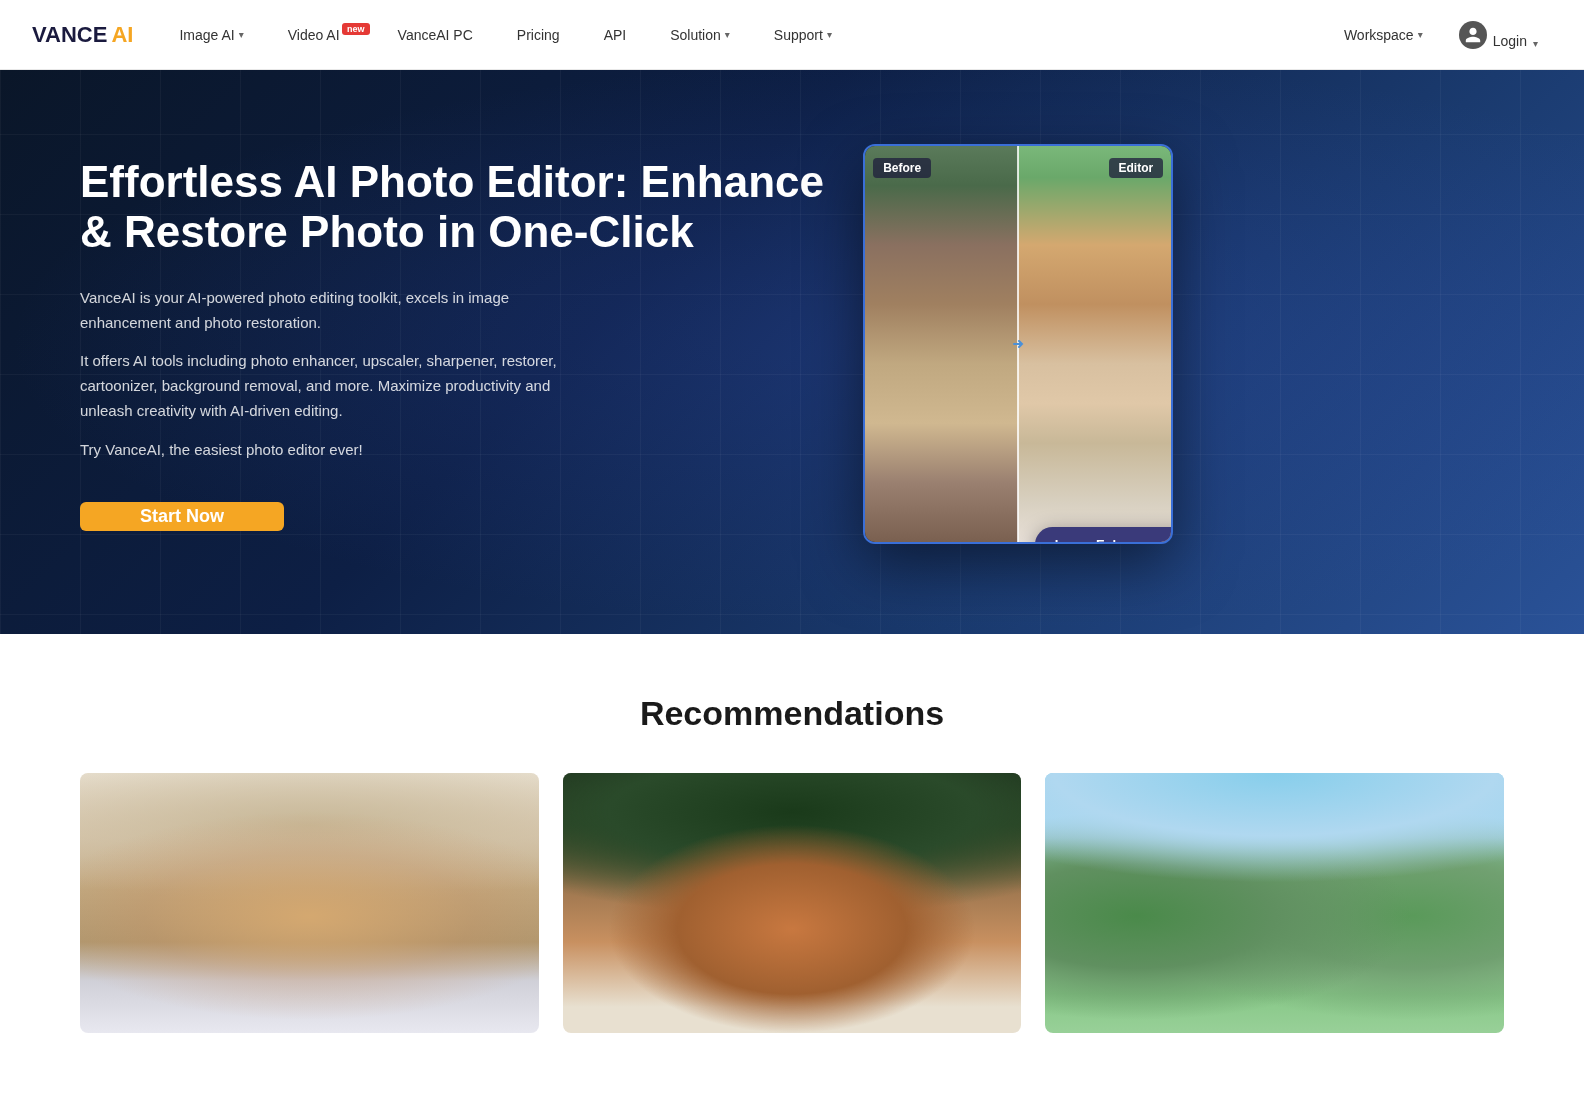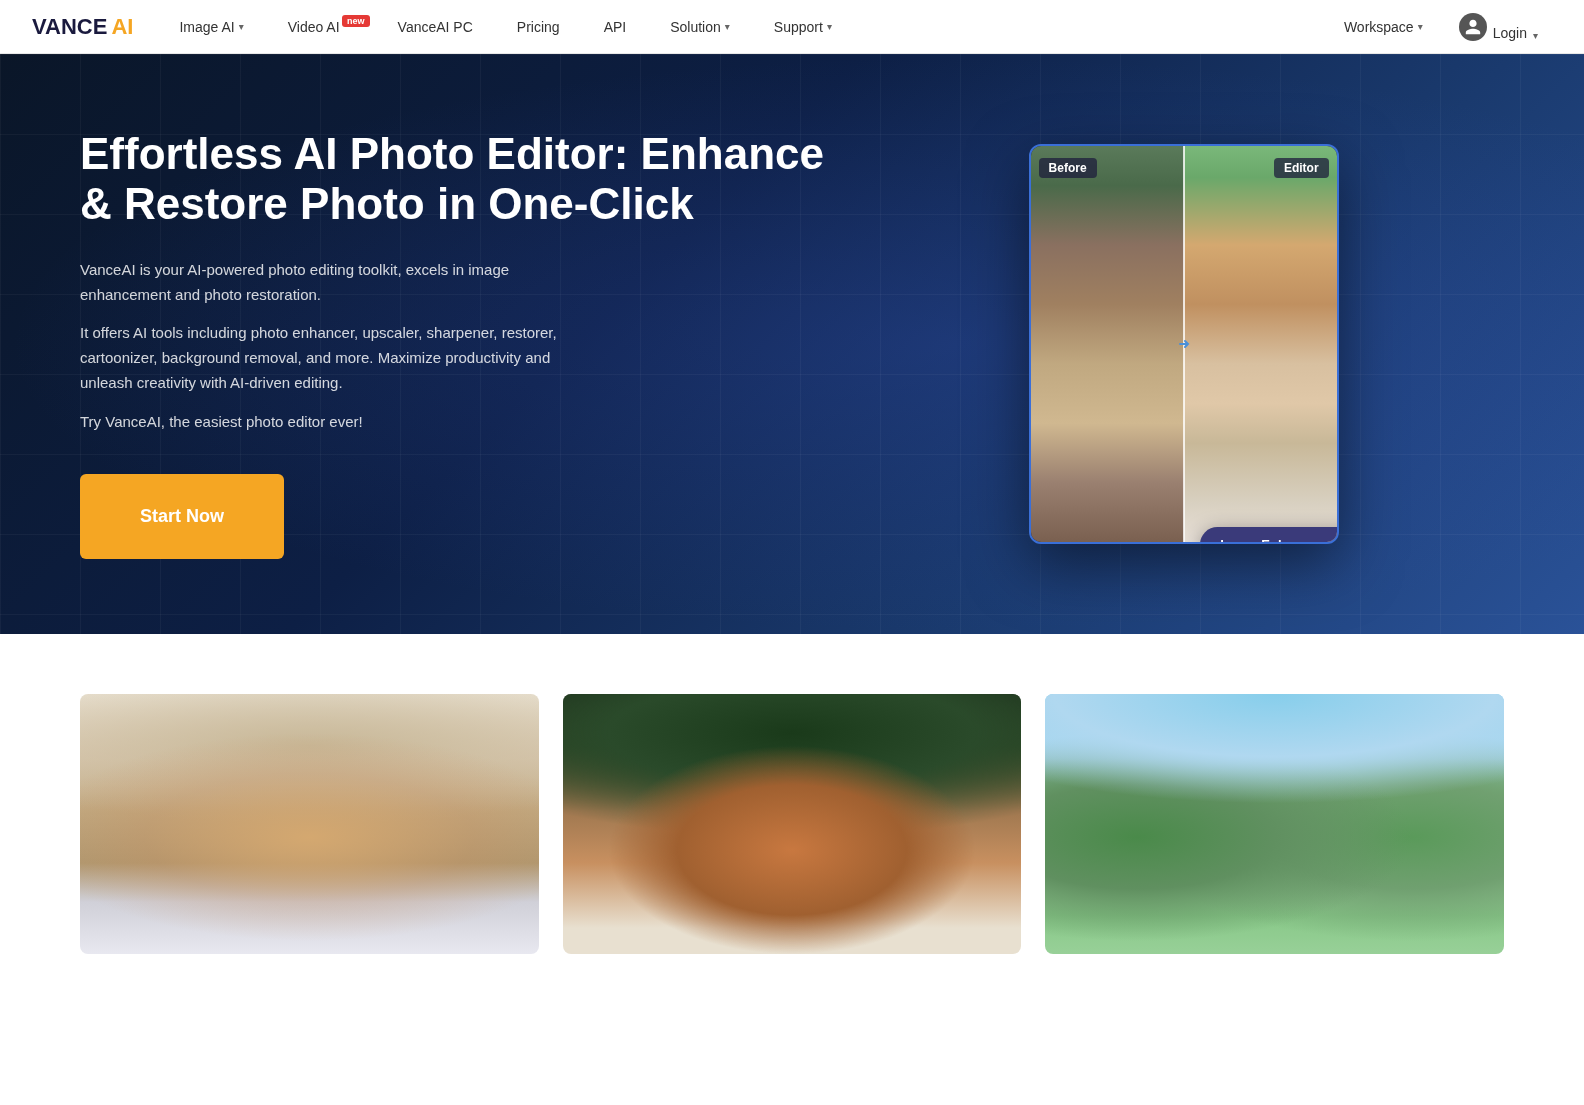--- a/index.html
+++ b/index.html
@@ -1,20 +1,20 @@
 <!DOCTYPE html>
 <html><head>
   <meta charset="utf-8">
   <style>
     *, *::before, *::after { box-sizing: border-box; margin: 0; padding: 0; }
     body { font-family: -apple-system, BlinkMacSystemFont, 'Segoe UI', sans-serif; background: #fff; overflow-x: hidden; }
 
     
     nav {
-      position: fixed; top: 0; left: 0; right: 0; height: 54px;
+      position: fixed; top: 0; left: 0; right: 0; height: 70px;
       background: #fff; border-bottom: 1px solid #e8e8e8;
       display: flex; align-items: center; padding: 0 32px; gap: 0; z-index: 100;
     }
     .nav-logo {
       font-size: 22px; font-weight: 800; color: #1a1a3e; margin-right: 32px;
       display: flex; align-items: center; gap: 4px;
     }
     .nav-logo span.ai { color: #f5a623; }
     .nav-items { display: flex; align-items: center; gap: 16px; flex: 1; }
     .nav-item {
@@ -67,28 +67,28 @@
       font-size: 44px; font-weight: 800; color: #fff; line-height: 1.15;
       margin-bottom: 28px;
     }
     .hero-desc {
       font-size: 15px; color: rgba(255,255,255,0.82); line-height: 1.65;
       margin-bottom: 14px; max-width: 520px;
     }
     .hero-desc-last { margin-bottom: 40px; }
     .hero-cta {
       background: #f5a623; border: none; color: #fff; font-size: 18px; font-weight: 700;
-      padding: 32px 60px; border-radius: 6px; cursor: pointer;
+      padding: 4px 60px; border-radius: 6px; cursor: pointer;
       transition: background 0.2s;
     }
 
     
     .hero-image-area {
       position: relative; z-index: 2; flex: 0 0 45%; display: flex;
-      justify-content: center; align-items: center;
+      justify-content: flex-start; align-items: center;
     }
     .photo-card {
       width: 310px; height: 400px;
       border: 2px solid #3a6fd8; border-radius: 12px;
       overflow: hidden; position: relative; background: #222;
       box-shadow: 0 20px 60px rgba(0,0,0,0.5);
     }
     .photo-split {
       width: 100%; height: 100%; display: flex; position: relative;
     }
@@ -277,20 +277,21 @@
         <div class="before-label">Before</div>
         <div class="after-label">Editor</div>
       </div>
 
       <div class="enhancement-badge">Image Enhancement</div>
     </div>
   </div>
 </section>
 
 <section class="recommendations">
+  <h2 class="rec-title">Recommendations</h2>
   <div class="rec-grid">
     <div class="rec-card">
       <div class="rec-card-img woman-hat-scene"></div>
     </div>
     <div class="rec-card">
       <div class="rec-card-img dog-hat-scene"></div>
     </div>
     <div class="rec-card">
       <div class="rec-card-img landscape-scene"></div>
     </div>

